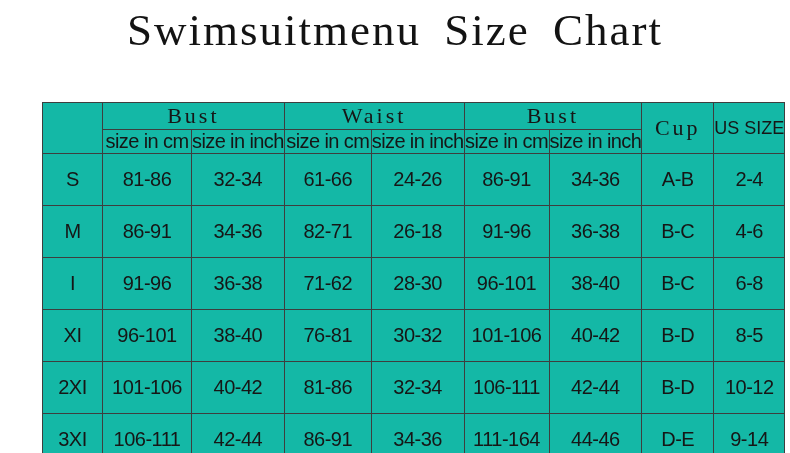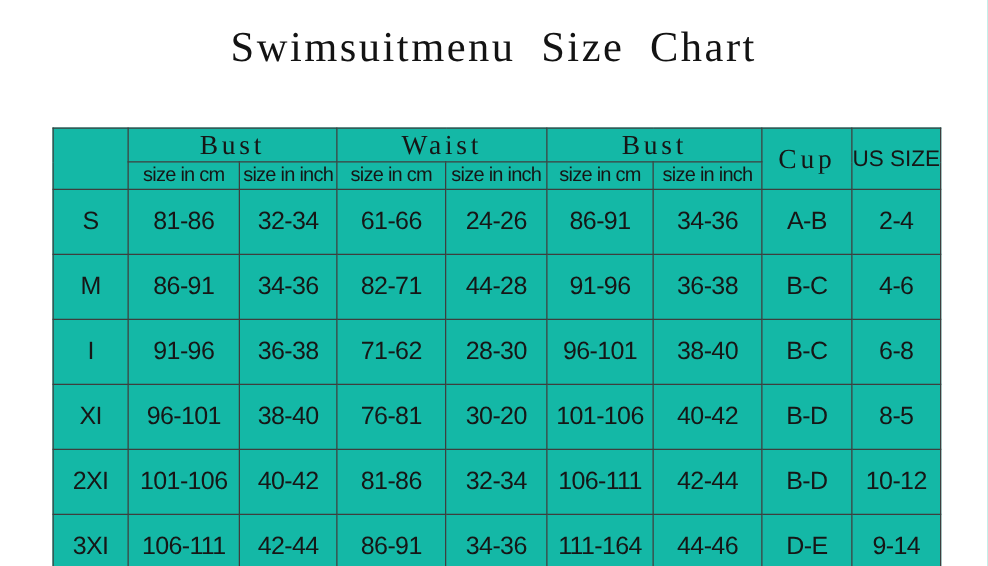--- a/index.html
+++ b/index.html
@@ -16,26 +16,25 @@
     overflow: hidden;
   }
   .chart-title {
     position: absolute;
     top: 4px;
     left: 0;
     width: 100%;
     text-align: center;
     font-family: "Liberation Serif", "DejaVu Serif", serif;
     font-weight: 400;
-    font-size: 34px;
+    font-size: 45px;
     letter-spacing: 2px;
     word-spacing: 10px;
     color: #131313;
     white-space: nowrap;
-    margin-top: 16px;
   }
   table.size-table {
     position: absolute;
     left: 42px;
     top: 60px;
     border-collapse: collapse;
     table-layout: fixed;
     background: #14b8a6;
     margin-top: 42px;
   }
@@ -59,21 +58,21 @@
     font-family: "Liberation Serif", "DejaVu Serif", serif;
     font-size: 22px;
     letter-spacing: 3px;
   }
   th.ussize-header {
     font-family: "Liberation Sans", sans-serif;
     font-size: 18px;
     letter-spacing: 0px;
   }
   th.sub-header {
-    font-size: 16px;
+    font-size: 20px;
     letter-spacing: -0.6px;
     font-weight: 400;
   }
   td.size-label,
   td.value-cell {
     font-size: 20px;
     letter-spacing: -0.5px;
   }
 </style>
 </head>
@@ -121,21 +120,21 @@
       <td class="value-cell">86-91</td>
       <td class="value-cell">34-36</td>
       <td class="value-cell">A-B</td>
       <td class="value-cell">2-4</td>
     </tr>
     <tr class="data-row">
       <td class="size-label">M</td>
       <td class="value-cell">86-91</td>
       <td class="value-cell">34-36</td>
       <td class="value-cell">82-71</td>
-      <td class="value-cell">44-28</td>
+      <td class="value-cell">26-18</td>
       <td class="value-cell">91-96</td>
       <td class="value-cell">36-38</td>
       <td class="value-cell">B-C</td>
       <td class="value-cell">4-6</td>
     </tr>
     <tr class="data-row">
       <td class="size-label">I</td>
       <td class="value-cell">91-96</td>
       <td class="value-cell">36-38</td>
       <td class="value-cell">71-62</td>
@@ -143,21 +142,21 @@
       <td class="value-cell">96-101</td>
       <td class="value-cell">38-40</td>
       <td class="value-cell">B-C</td>
       <td class="value-cell">6-8</td>
     </tr>
     <tr class="data-row">
       <td class="size-label">XI</td>
       <td class="value-cell">96-101</td>
       <td class="value-cell">38-40</td>
       <td class="value-cell">76-81</td>
-      <td class="value-cell">30-20</td>
+      <td class="value-cell">30-32</td>
       <td class="value-cell">101-106</td>
       <td class="value-cell">40-42</td>
       <td class="value-cell">B-D</td>
       <td class="value-cell">8-5</td>
     </tr>
     <tr class="data-row">
       <td class="size-label">2XI</td>
       <td class="value-cell">101-106</td>
       <td class="value-cell">40-42</td>
       <td class="value-cell">81-86</td>

